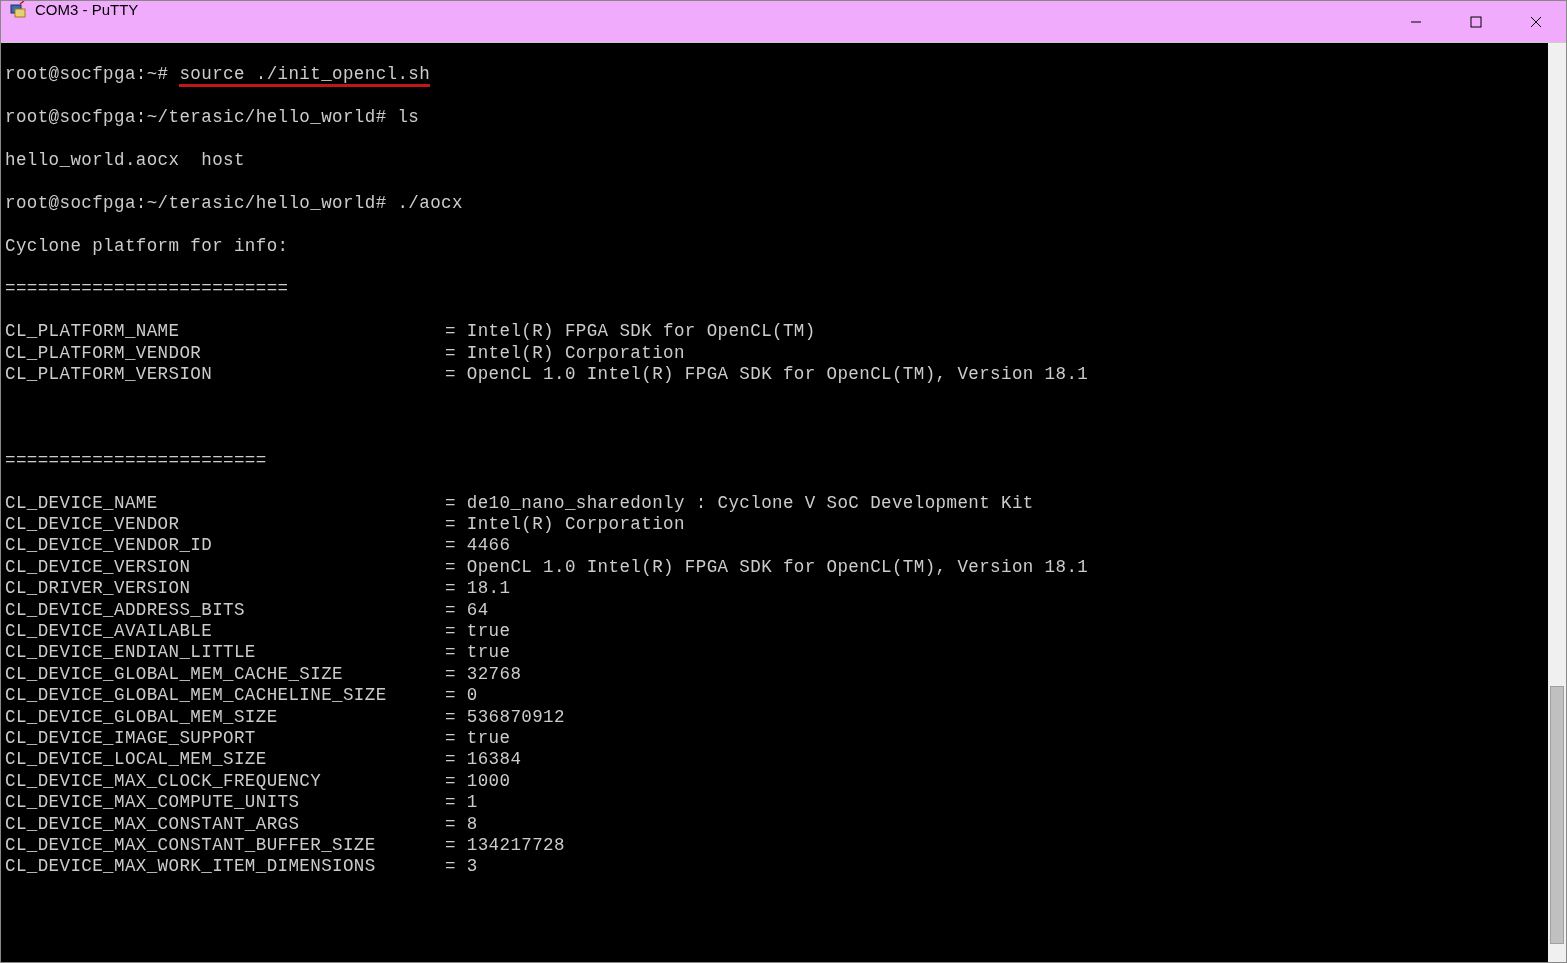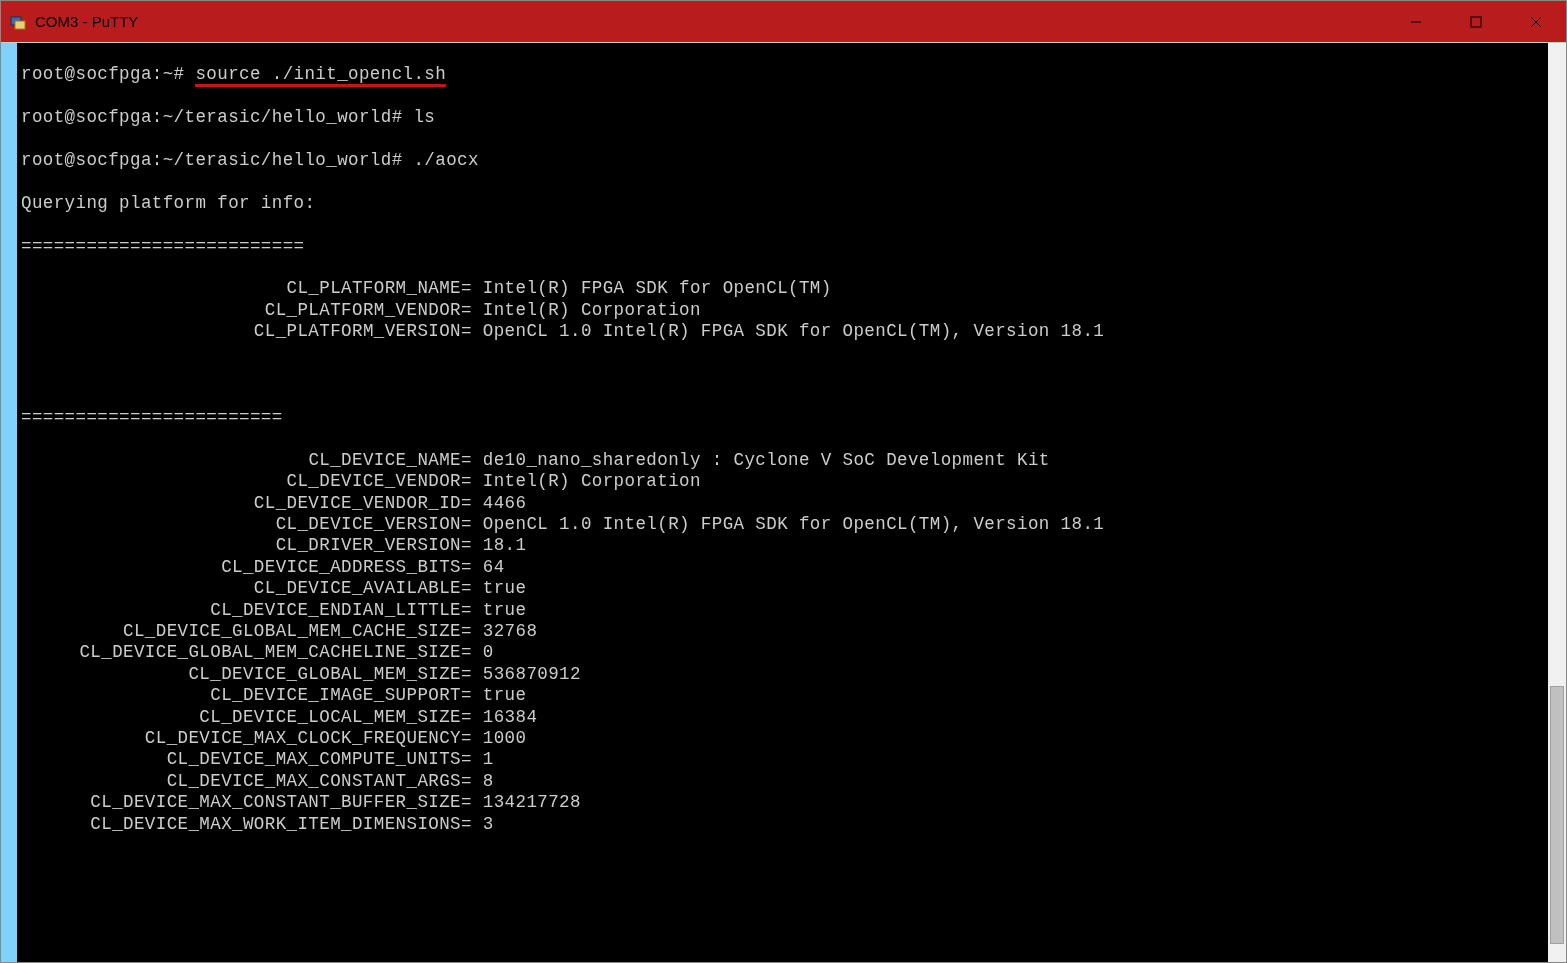--- a/index.html
+++ b/index.html
@@ -6,23 +6,23 @@
   body {
     font-family: "Segoe UI", Tahoma, sans-serif;
     background: #f0f0f0;
     width: 1567px;
     height: 963px;
     overflow: hidden;
     border: 1px solid #888;
   }
   .titlebar {
     height: 42px;
-    background: #b91c1c;
+    background: #f0abfc;
     display: flex;
-    align-items: center;
+    align-items: flex-start;
     padding-left: 8px;
     border-bottom: 1px solid #ccc;
   }
   .app-icon {
     width: 18px;
     height: 18px;
     margin-right: 8px;
     display: inline-flex;
     align-items: center;
     justify-content: center;
@@ -43,23 +43,22 @@
     display: flex;
     align-items: center;
     justify-content: center;
     font-size: 14px;
     color: #000;
   }
   .win-btn svg { width: 12px; height: 12px; stroke: #000; stroke-width: 1; fill: none; }
   .terminal-wrap {
     position: relative;
     height: calc(100% - 42px);
-    background: #7dd3fc;
+    background: #ef4444;
     display: flex;
-    padding-left: 16px;
   }
   .terminal {
     flex: 1;
     background: #000;
     color: #cccccc;
     font-family: "Consolas", "Courier New", monospace;
     font-size: 17.5px;
     line-height: 21.4px;
     padding: 0 4px;
     white-space: pre;
@@ -76,21 +75,21 @@
     left: 2px;
     right: 2px;
     background: #c0c0c0;
     border: 1px solid #a0a0a0;
   }
   .underline-red {
     border-bottom: 3px solid #c01818;
     padding-bottom: 0px;
   }
   .row { display: block; }
-  .kv-key { display: inline-block; width: 440px; text-align: right; }
+  .kv-key { display: inline-block; width: 440px; }
 </style>
 </head>
 <body>
 
 <div class="titlebar">
   <span class="app-icon">
     <svg viewBox="0 0 18 18">
       <rect x="2" y="4" width="10" height="8" fill="#3a6bb0" stroke="#16335b"></rect>
       <rect x="6" y="8" width="10" height="8" fill="#e8d070" stroke="#9a7b20"></rect>
       <line x1="11" y1="3" x2="15" y2="0" stroke="#c01818" stroke-width="1.5"></line>
@@ -114,22 +113,23 @@
           <line x1="11" y1="1" x2="1" y2="11"></line>
         </svg>
     </div>
   </div>
 </div>
 
 <div class="terminal-wrap">
   <div class="terminal">
 <span class="row"><span>root@socfpga:~# </span><span class="underline-red">source ./init_opencl.sh</span></span>
 <span class="row"><span>root@socfpga:~/terasic/hello_world# </span><span>ls</span></span>
+<span class="row">hello_world.aocx  host</span>
 <span class="row"><span>root@socfpga:~/terasic/hello_world# </span><span>./aocx</span></span>
-<span class="row">Querying platform for info:</span>
+<span class="row">Cyclone platform for info:</span>
 <span class="row">==========================</span>
 <div id="platform-rows"><span class="row"><span class="kv-key">CL_PLATFORM_NAME</span><span>= Intel(R) FPGA SDK for OpenCL(TM)</span></span><span class="row"><span class="kv-key">CL_PLATFORM_VENDOR</span><span>= Intel(R) Corporation</span></span><span class="row"><span class="kv-key">CL_PLATFORM_VERSION</span><span>= OpenCL 1.0 Intel(R) FPGA SDK for OpenCL(TM), Version 18.1</span></span></div>
 <span class="row"> </span>
 <span class="row">========================</span>
 <div id="device-rows"><span class="row"><span class="kv-key">CL_DEVICE_NAME</span><span>= de10_nano_sharedonly : Cyclone V SoC Development Kit</span></span><span class="row"><span class="kv-key">CL_DEVICE_VENDOR</span><span>= Intel(R) Corporation</span></span><span class="row"><span class="kv-key">CL_DEVICE_VENDOR_ID</span><span>= 4466</span></span><span class="row"><span class="kv-key">CL_DEVICE_VERSION</span><span>= OpenCL 1.0 Intel(R) FPGA SDK for OpenCL(TM), Version 18.1</span></span><span class="row"><span class="kv-key">CL_DRIVER_VERSION</span><span>= 18.1</span></span><span class="row"><span class="kv-key">CL_DEVICE_ADDRESS_BITS</span><span>= 64</span></span><span class="row"><span class="kv-key">CL_DEVICE_AVAILABLE</span><span>= true</span></span><span class="row"><span class="kv-key">CL_DEVICE_ENDIAN_LITTLE</span><span>= true</span></span><span class="row"><span class="kv-key">CL_DEVICE_GLOBAL_MEM_CACHE_SIZE</span><span>= 32768</span></span><span class="row"><span class="kv-key">CL_DEVICE_GLOBAL_MEM_CACHELINE_SIZE</span><span>= 0</span></span><span class="row"><span class="kv-key">CL_DEVICE_GLOBAL_MEM_SIZE</span><span>= 536870912</span></span><span class="row"><span class="kv-key">CL_DEVICE_IMAGE_SUPPORT</span><span>= true</span></span><span class="row"><span class="kv-key">CL_DEVICE_LOCAL_MEM_SIZE</span><span>= 16384</span></span><span class="row"><span class="kv-key">CL_DEVICE_MAX_CLOCK_FREQUENCY</span><span>= 1000</span></span><span class="row"><span class="kv-key">CL_DEVICE_MAX_COMPUTE_UNITS</span><span>= 1</span></span><span class="row"><span class="kv-key">CL_DEVICE_MAX_CONSTANT_ARGS</span><span>= 8</span></span><span class="row"><span class="kv-key">CL_DEVICE_MAX_CONSTANT_BUFFER_SIZE</span><span>= 134217728</span></span><span class="row"><span class="kv-key">CL_DEVICE_MAX_WORK_ITEM_DIMENSIONS</span><span>= 3</span></span></div>
   </div>
   <div class="scrollbar">
     <div class="scrollbar-thumb" id="sb-thumb" style="top: 70%; height: 28%;"></div>
   </div>
 </div>

